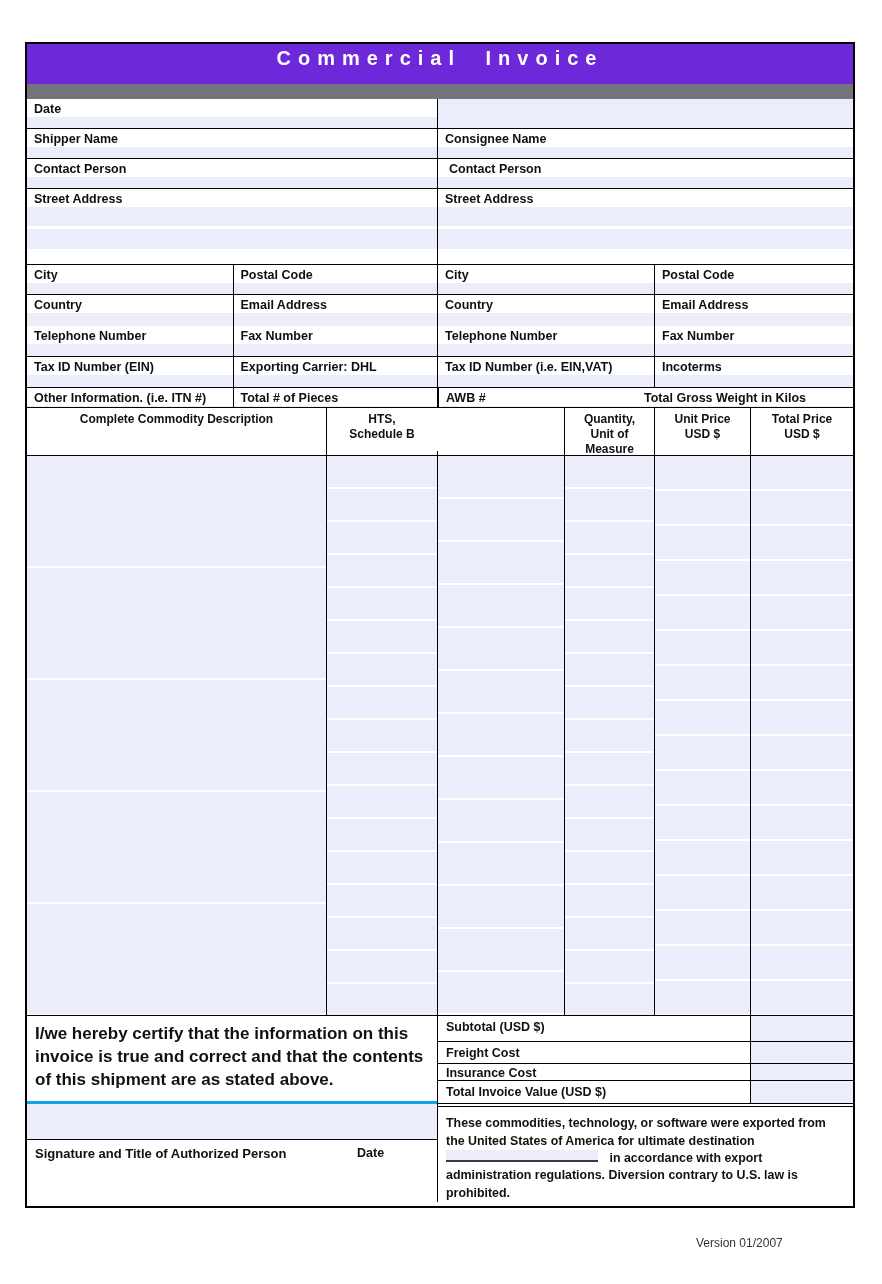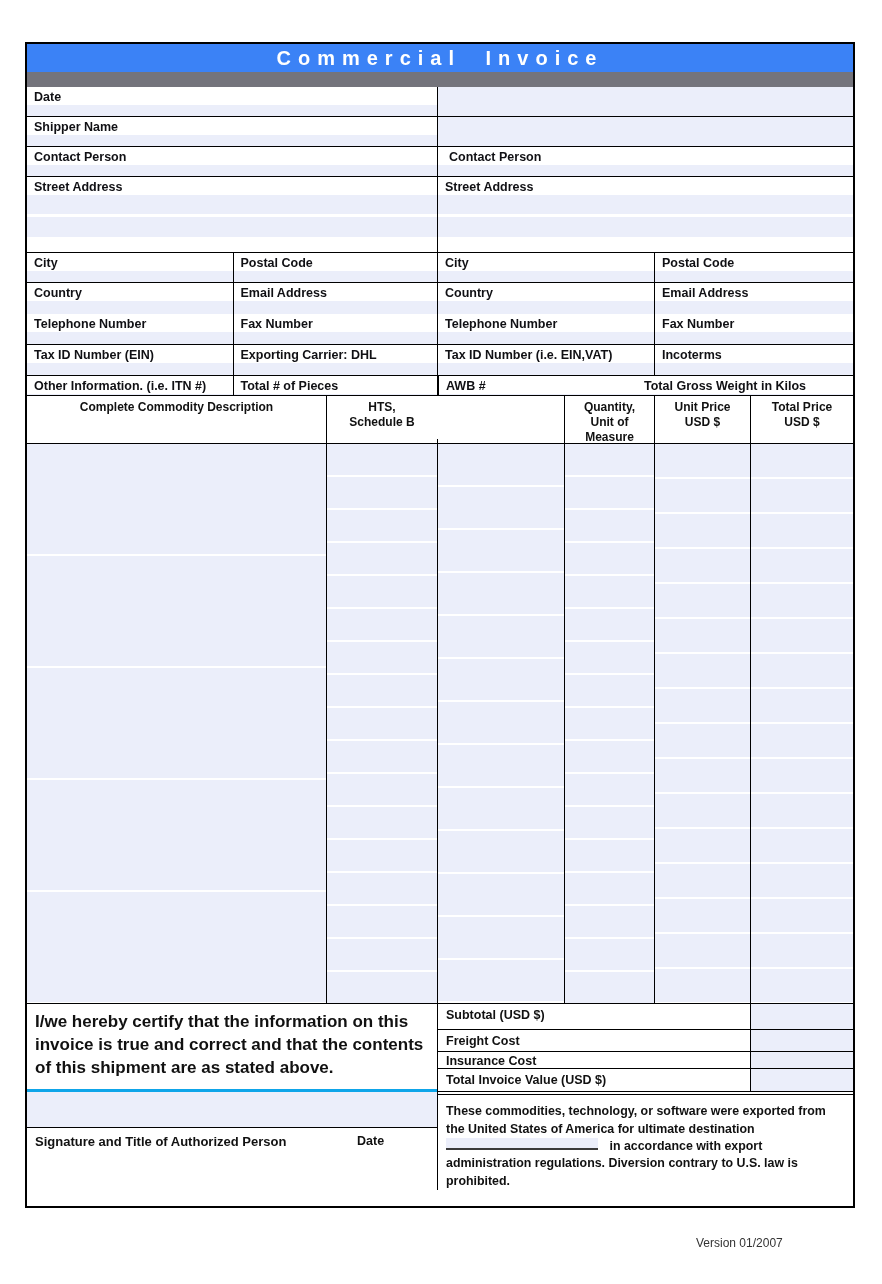--- a/index.html
+++ b/index.html
@@ -16,21 +16,21 @@
   .invoice {
     position: absolute;
     left: 25px;
     top: 42px;
     width: 830px;
     height: 1166px;
     border: 2px solid #000;
     background: #fff;
   }
   
-  .band-dark { height: 28px; background: #3b82f6; text-align: center; }
+  .band-dark { height: 40px; background: #6d28d9; text-align: center; }
   .band-dark .title {
     color: #fff; font-weight: bold; font-size: 20px;
     letter-spacing: 7px; word-spacing: 12px; line-height: 28px;
     white-space: nowrap;
   }
   .band-gray { height: 15px; background: #74747c; }
 
   
   .row { display: flex; border-bottom: 1px solid #000; }
   .h30 { height: 30px; }
@@ -129,20 +129,21 @@
 
     <div class="row h30">
       <div class="half lft">
           <div class="fieldbox">
         <div class="label">Shipper Name</div>
         <div class="input"></div>
       </div>
         </div>
       <div class="half rgt">
           <div class="fieldbox">
+        <div class="label">Consignee Name</div>
         <div class="input"></div>
       </div>
         </div>
     </div>
 
     <div class="row h30">
       <div class="half lft">
           <div class="fieldbox">
         <div class="label">Contact Person</div>
         <div class="input"></div>

